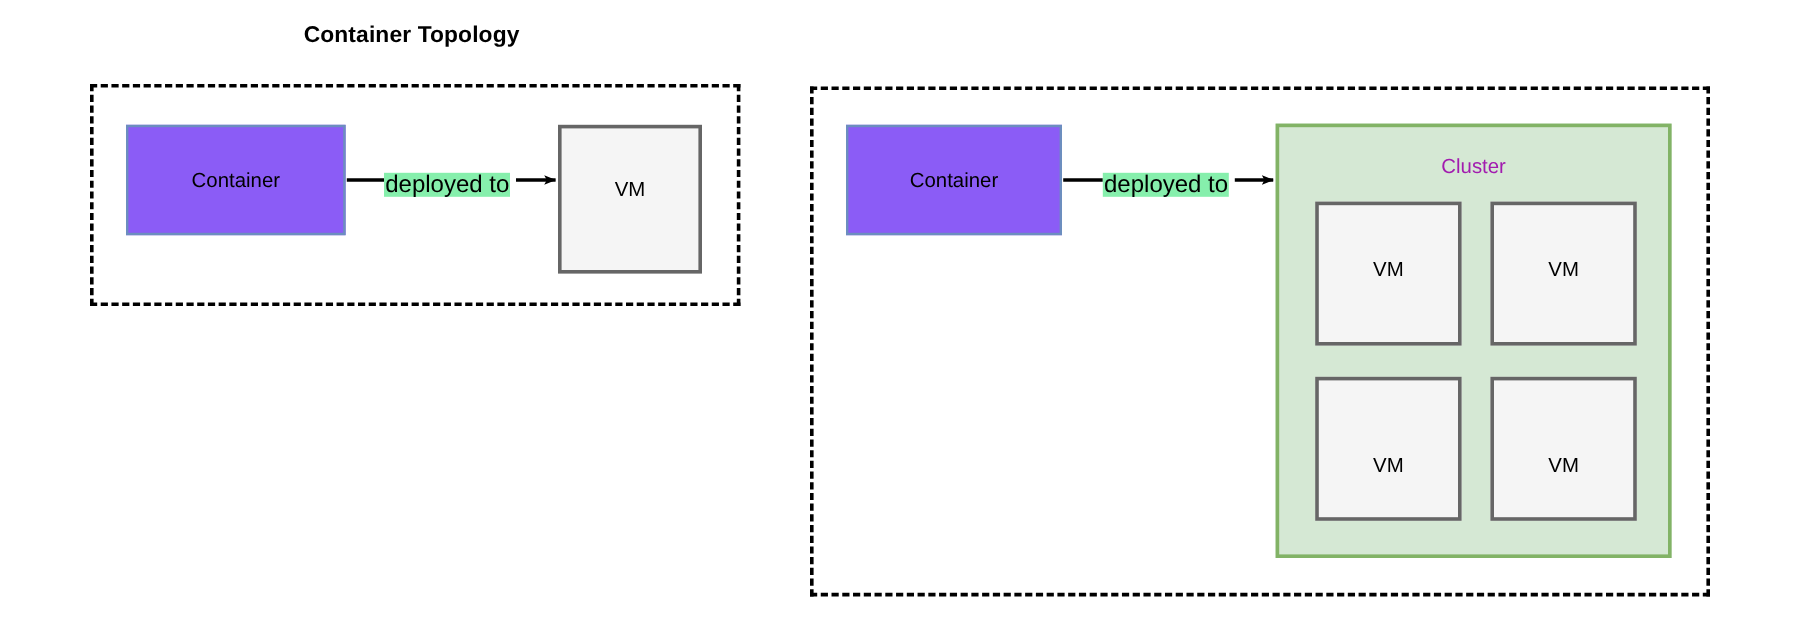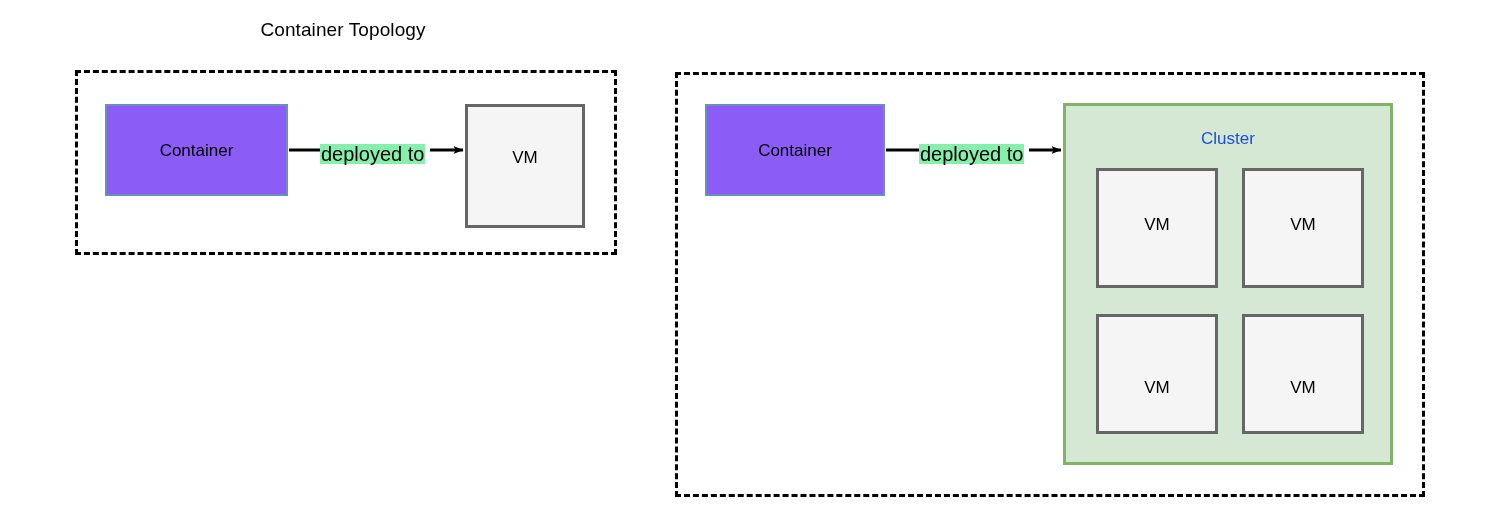--- a/index.html
+++ b/index.html
@@ -21,21 +21,21 @@
     position: absolute;
     left: 0; top: 0;
     width: 1500px;
     height: 515px;
   }
 
   
   .panel-title {
     position: absolute;
     font-size: 19px;
-    font-weight: normal;
+    font-weight: bold;
     color: #000000;
     text-align: center;
     white-space: nowrap;
     letter-spacing: 0.1px;
   }
   #title-left  { left: 143px; top: 19px; width: 400px; }
   #title-right { left: 853px; top: 19px; width: 400px; }
 
   
   .dashed-panel {
@@ -83,21 +83,21 @@
     width: 330px; height: 362px;
     background: #d5e8d4;
     border: 3px solid #82b366;
   }
   #cluster-label {
     position: absolute;
     left: 0; top: 23px;
     width: 100%;
     text-align: center;
     font-size: 17px;
-    color: #1d4ed8;
+    color: #a21caf;
     white-space: nowrap;
   }
   .cluster-vm {
     position: absolute;
     box-sizing: border-box;
     background: #f5f5f5;
     border: 3px solid #666666;
     display: flex;
     align-items: center;
     justify-content: center;

